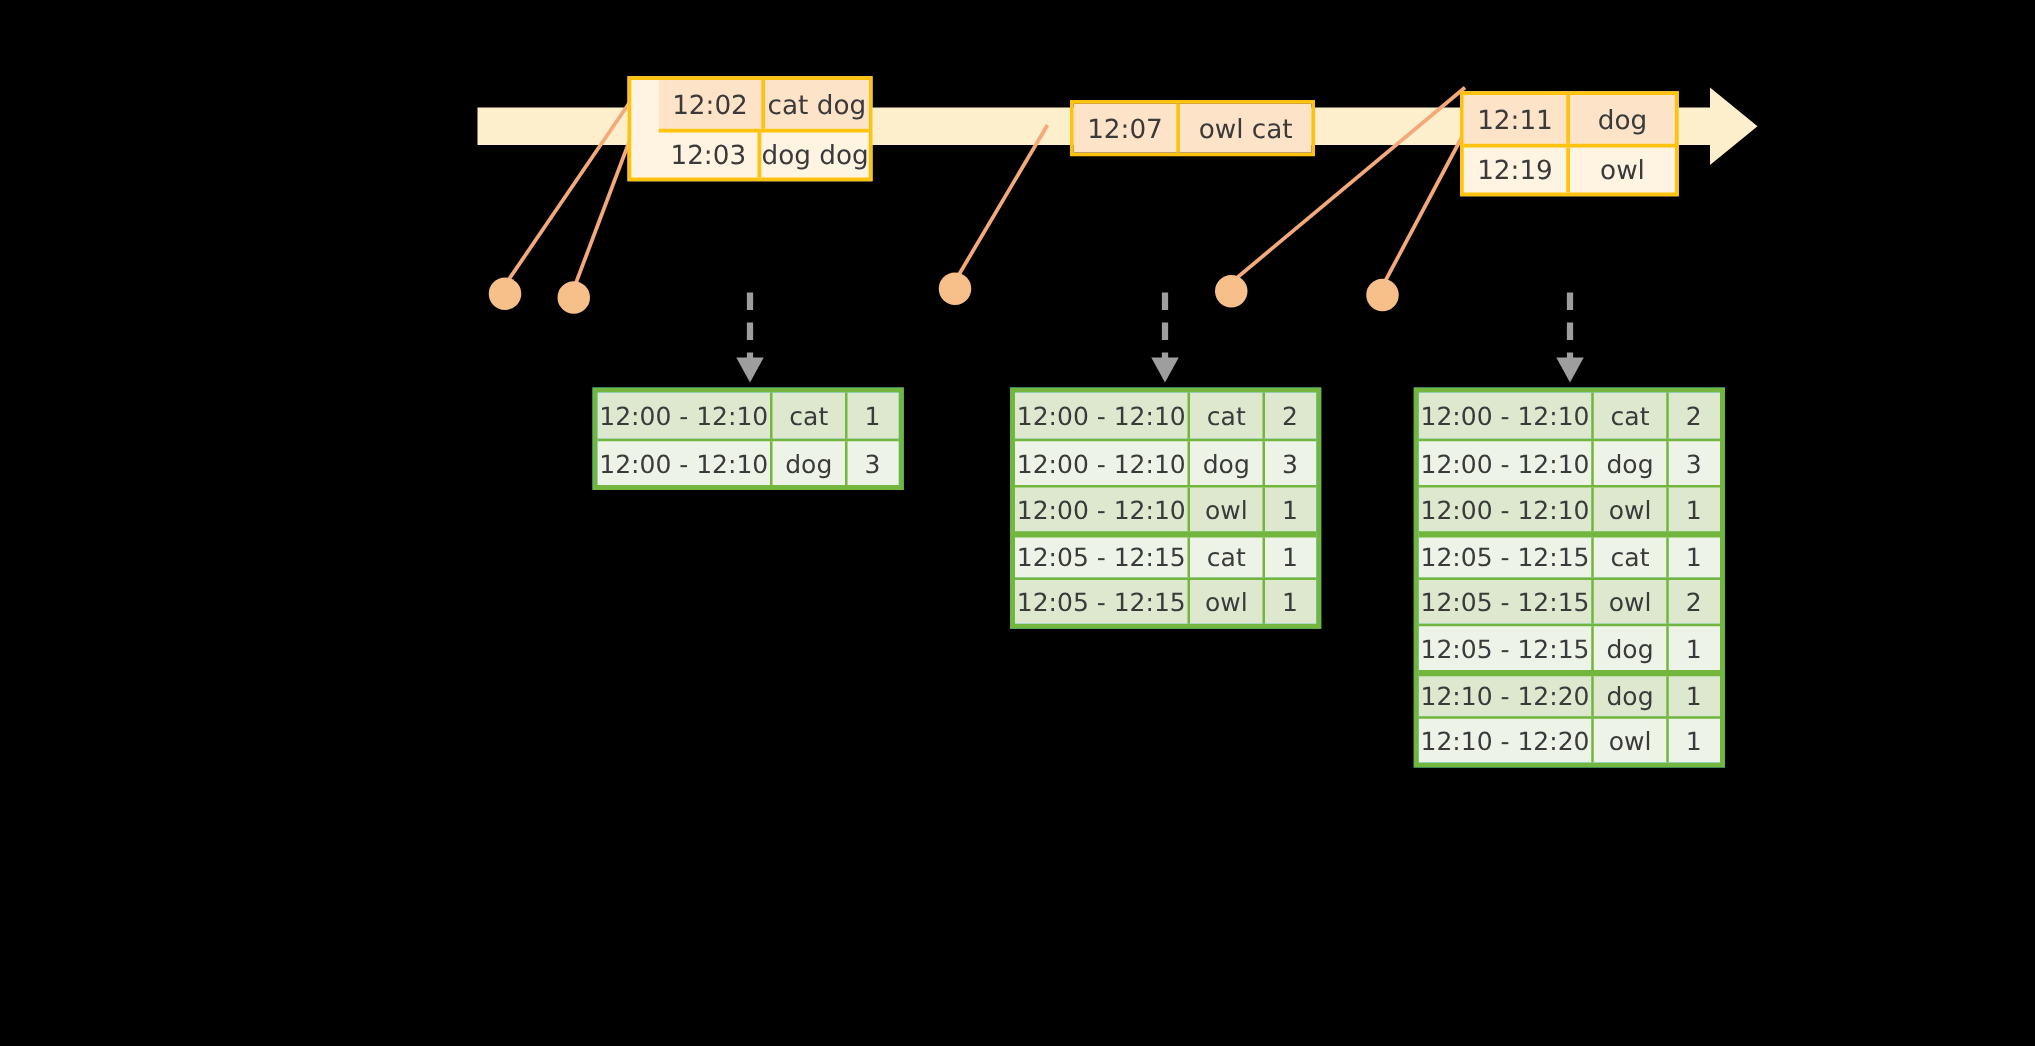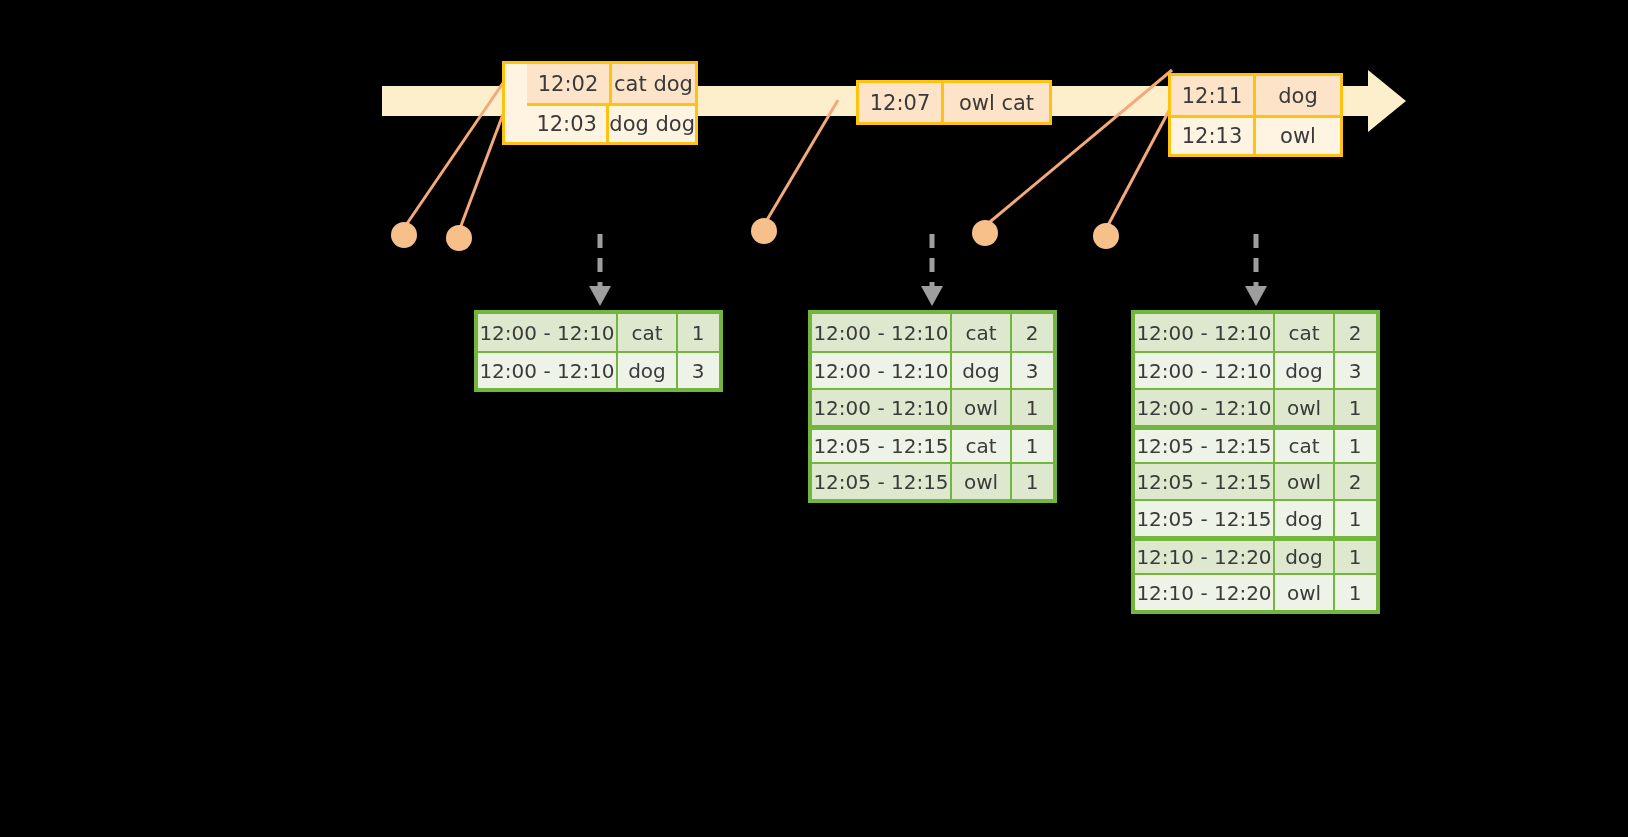--- a/index.html
+++ b/index.html
@@ -160,21 +160,21 @@
         <div class="evt-cell time">12:07</div>
         <div class="evt-cell words">owl cat</div>
       </div>
     </div>
   <div class="evt" id="evt-3">
       <div class="evt-row shade">
         <div class="evt-cell time">12:11</div>
         <div class="evt-cell words">dog</div>
       </div>
       <div class="evt-row">
-        <div class="evt-cell time">12:13</div>
+        <div class="evt-cell time">12:19</div>
         <div class="evt-cell words">owl</div>
       </div>
     </div>
 
   <div id="dots">
       <div class="dot" style="left: 391px; top: 222px;"></div>
       <div class="dot" style="left: 446px; top: 225px;"></div>
       <div class="dot" style="left: 751px; top: 218px;"></div>
       <div class="dot" style="left: 972px; top: 220px;"></div>
       <div class="dot" style="left: 1093px; top: 223px;"></div>

